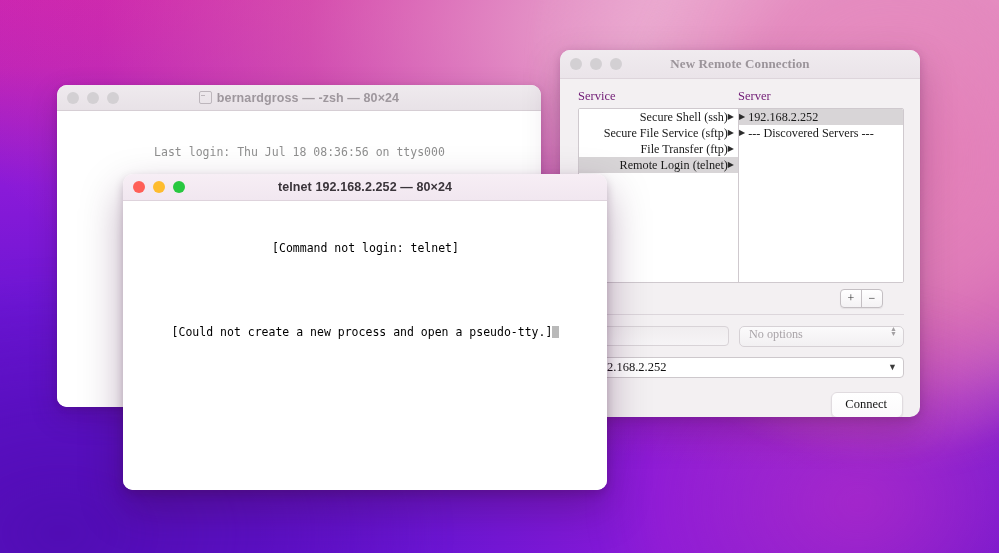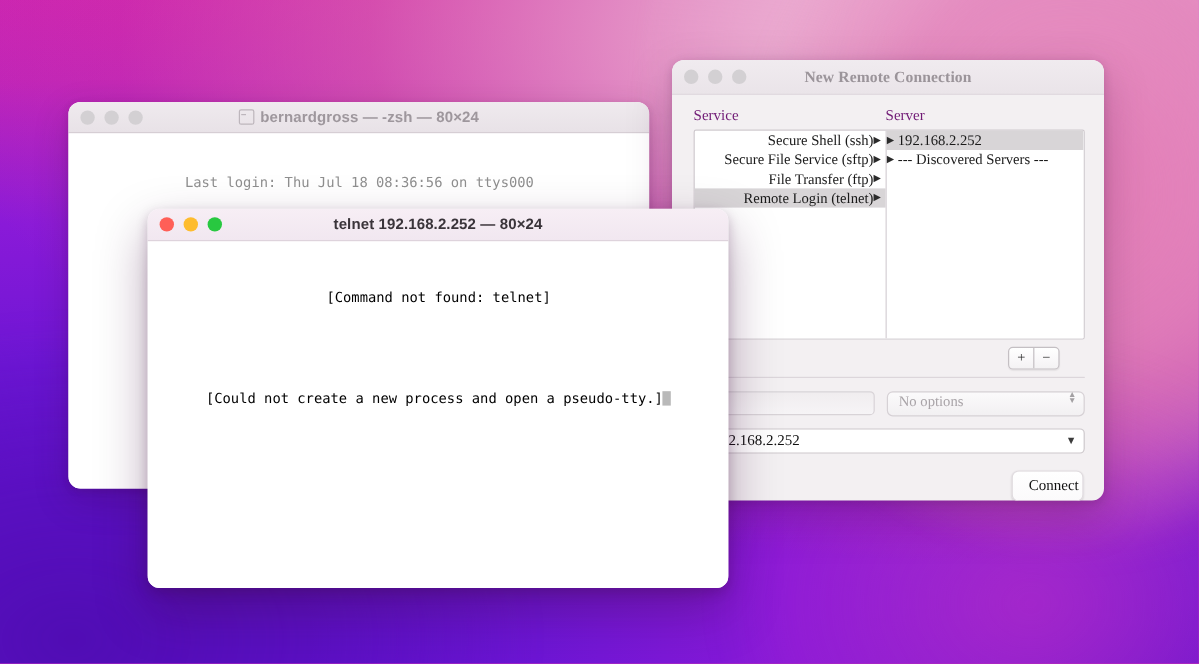--- a/index.html
+++ b/index.html
@@ -331,21 +331,21 @@
     align-items: flex-start;
     justify-content: flex-end;
     padding-right: 1px;
   }
   .btn-connect {
     font-size: 12.5px;
     color: #121212;
     background: linear-gradient(180deg,#ffffff,#fbfafb);
     border: 1px solid #e0dbdf;
     border-radius: 6px;
-    padding: 4px 3px 5px 13px;
+    padding: 4px 15px 5px 13px;
     box-shadow: 0 1px 1.5px rgba(0,0,0,0.10);
   }
 </style>
 </head>
 <body>
 
 <div id="desktop">
   <div class="swoosh-a"></div>
   <div class="swoosh-b"></div>
   <div class="swoosh-c"></div>
@@ -451,17 +451,17 @@
 <div class="window" id="term-telnet">
   <div class="titlebar">
     <div class="lights">
       <div class="light red"></div>
       <div class="light yellow"></div>
       <div class="light green"></div>
     </div>
     <div class="title-text">telnet 192.168.2.252 — 80×24</div>
   </div>
   <div class="term-body">
-    <span class="term-line">[Command not found: telnet]</span>
+    <span class="term-line">[Command not login: telnet]</span>
     <span class="term-line">&nbsp;</span>
     <span class="term-line"><span>[Could not create a new process and open a pseudo-tty.]</span><span class="cursor-block"></span></span>
   </div>
 </div>
 
 </body></html>

